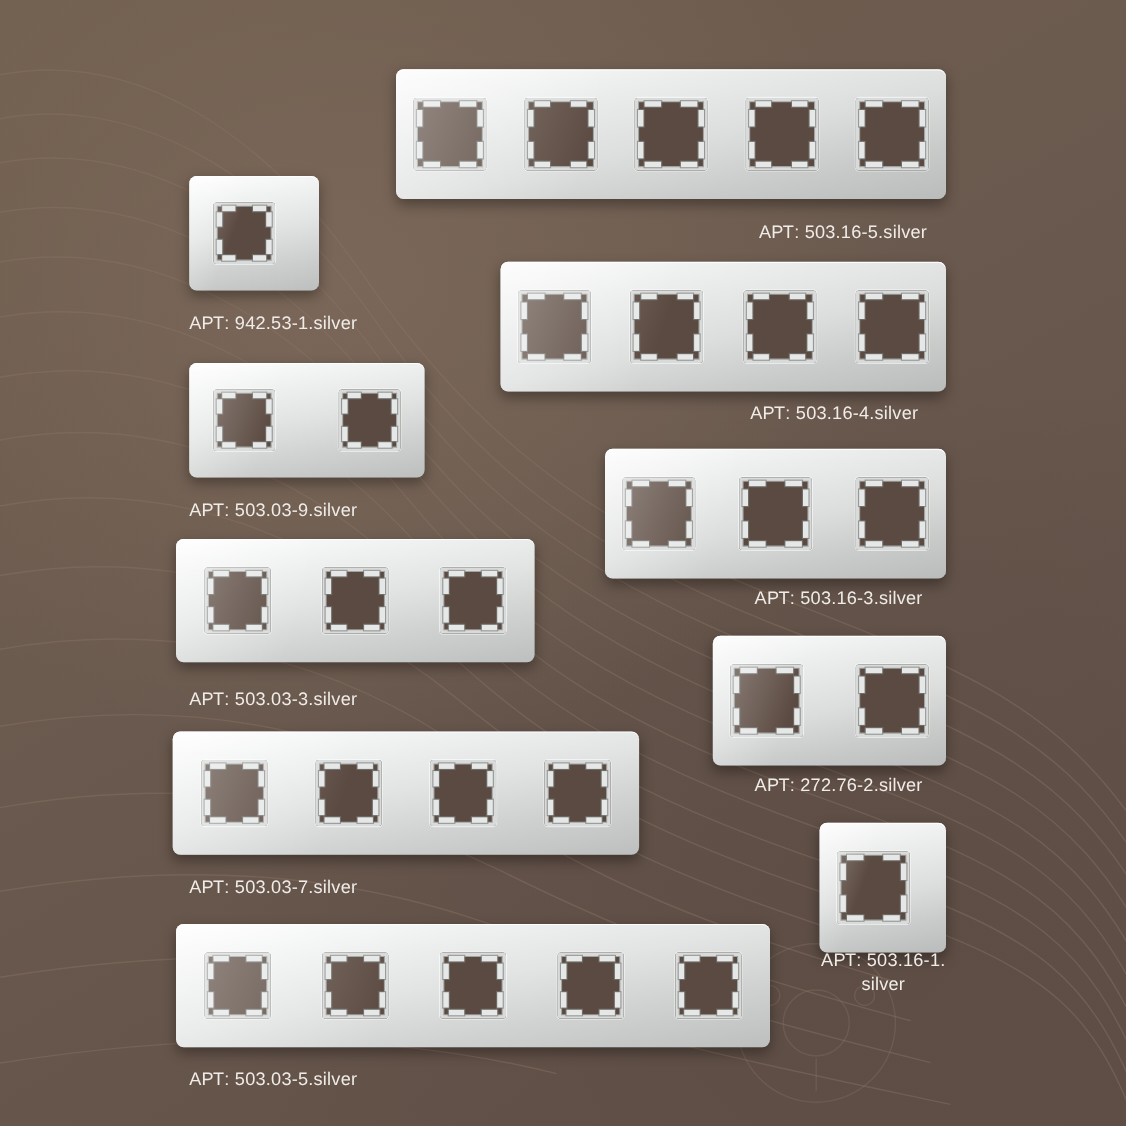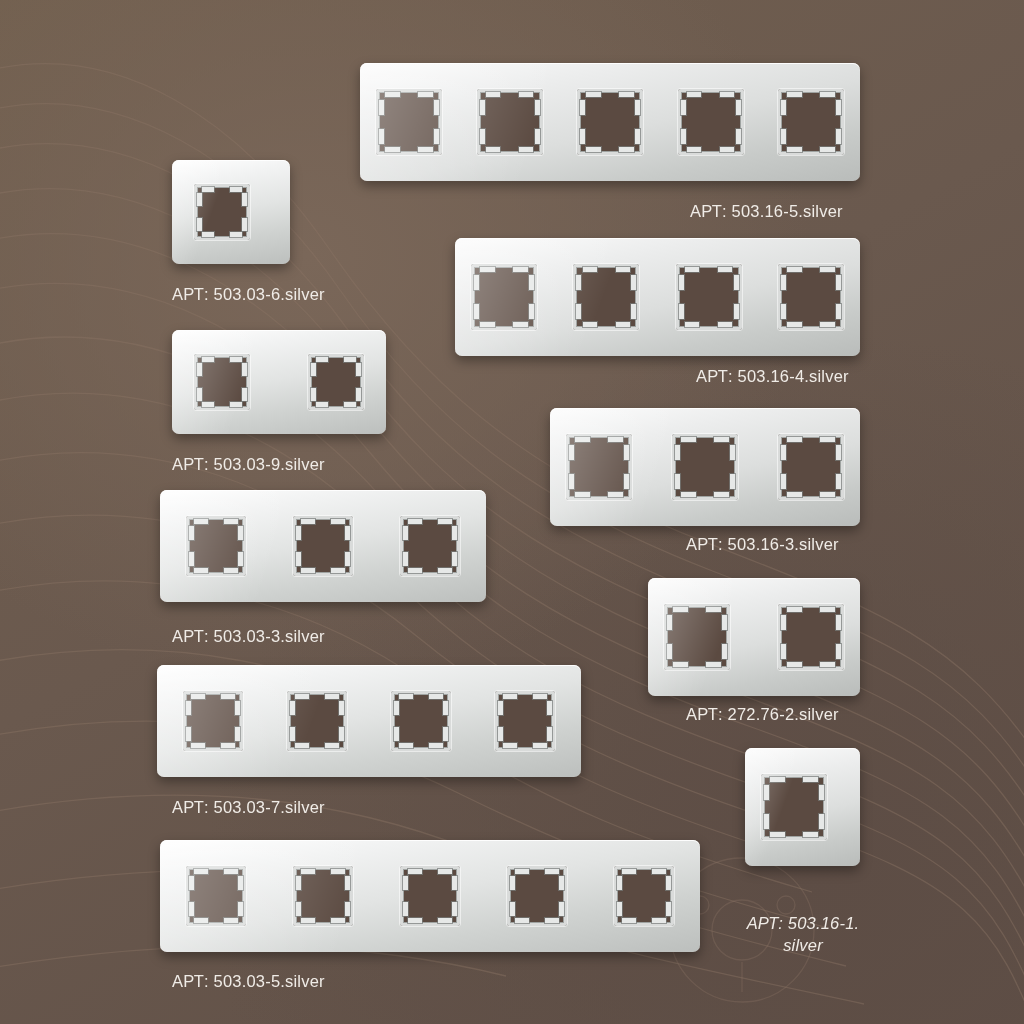--- a/index.html
+++ b/index.html
@@ -168,21 +168,21 @@
               <span class="b1"></span>
               <span class="b2"></span>
               <span class="l1"></span>
               <span class="l2"></span>
               <span class="r1"></span>
               <span class="r2"></span>
             </div>
           </div>
         </div>
       </div>
-      <div class="caption" style="left: 172px; top: 285px;">АРТ: 503.03-6.silver</div>
+      <div class="caption" style="left: 172px; top: 285px;">АРТ: 942.53-1.silver</div>
       <div class="item" style="left: 172px; top: 330px;">
         <div class="frame bevel" style="width: 214px; height: 104px;">
           <div class="cutouts" style="padding: 22px; gap: 12px;">
             <div class="cutout" style="width: 56px; height: 56px; flex: 0 0 auto;">
               <span class="t1"></span>
               <span class="t2"></span>
               <span class="b1"></span>
               <span class="b2"></span>
               <span class="l1"></span>
               <span class="l2"></span>
@@ -440,21 +440,21 @@
               <span class="b1"></span>
               <span class="b2"></span>
               <span class="l1"></span>
               <span class="l2"></span>
               <span class="r1"></span>
               <span class="r2"></span>
             </div>
           </div>
         </div>
       </div>
-      <div class="caption" style="left: 682px; top: 367px; margin-left: 14px;">АРТ: 503.16-4.silver</div>
+      <div class="caption" style="left: 682px; top: 367px;">АРТ: 503.16-4.silver</div>
       <div class="item" style="left: 550px; top: 408px;">
         <div class="frame flat" style="width: 310px; height: 118px;">
           <div class="cutouts" style="padding: 16px; gap: 10px;">
             <div class="cutout" style="width: 66px; height: 66px; flex: 0 0 auto;">
               <span class="t1"></span>
               <span class="t2"></span>
               <span class="b1"></span>
               <span class="b2"></span>
               <span class="l1"></span>
               <span class="l2"></span>
@@ -521,15 +521,15 @@
               <span class="b1"></span>
               <span class="b2"></span>
               <span class="l1"></span>
               <span class="l2"></span>
               <span class="r1"></span>
               <span class="r2"></span>
             </div>
           </div>
         </div>
       </div>
-      <div class="caption two-line" style="left: 733px; top: 912px; width: 140px; font-style: italic;">АРТ: 503.16-1. silver</div>
+      <div class="caption two-line" style="left: 733px; top: 862px; width: 140px;">АРТ: 503.16-1. silver</div>
     </div>
 </div>
 
 </body></html>

